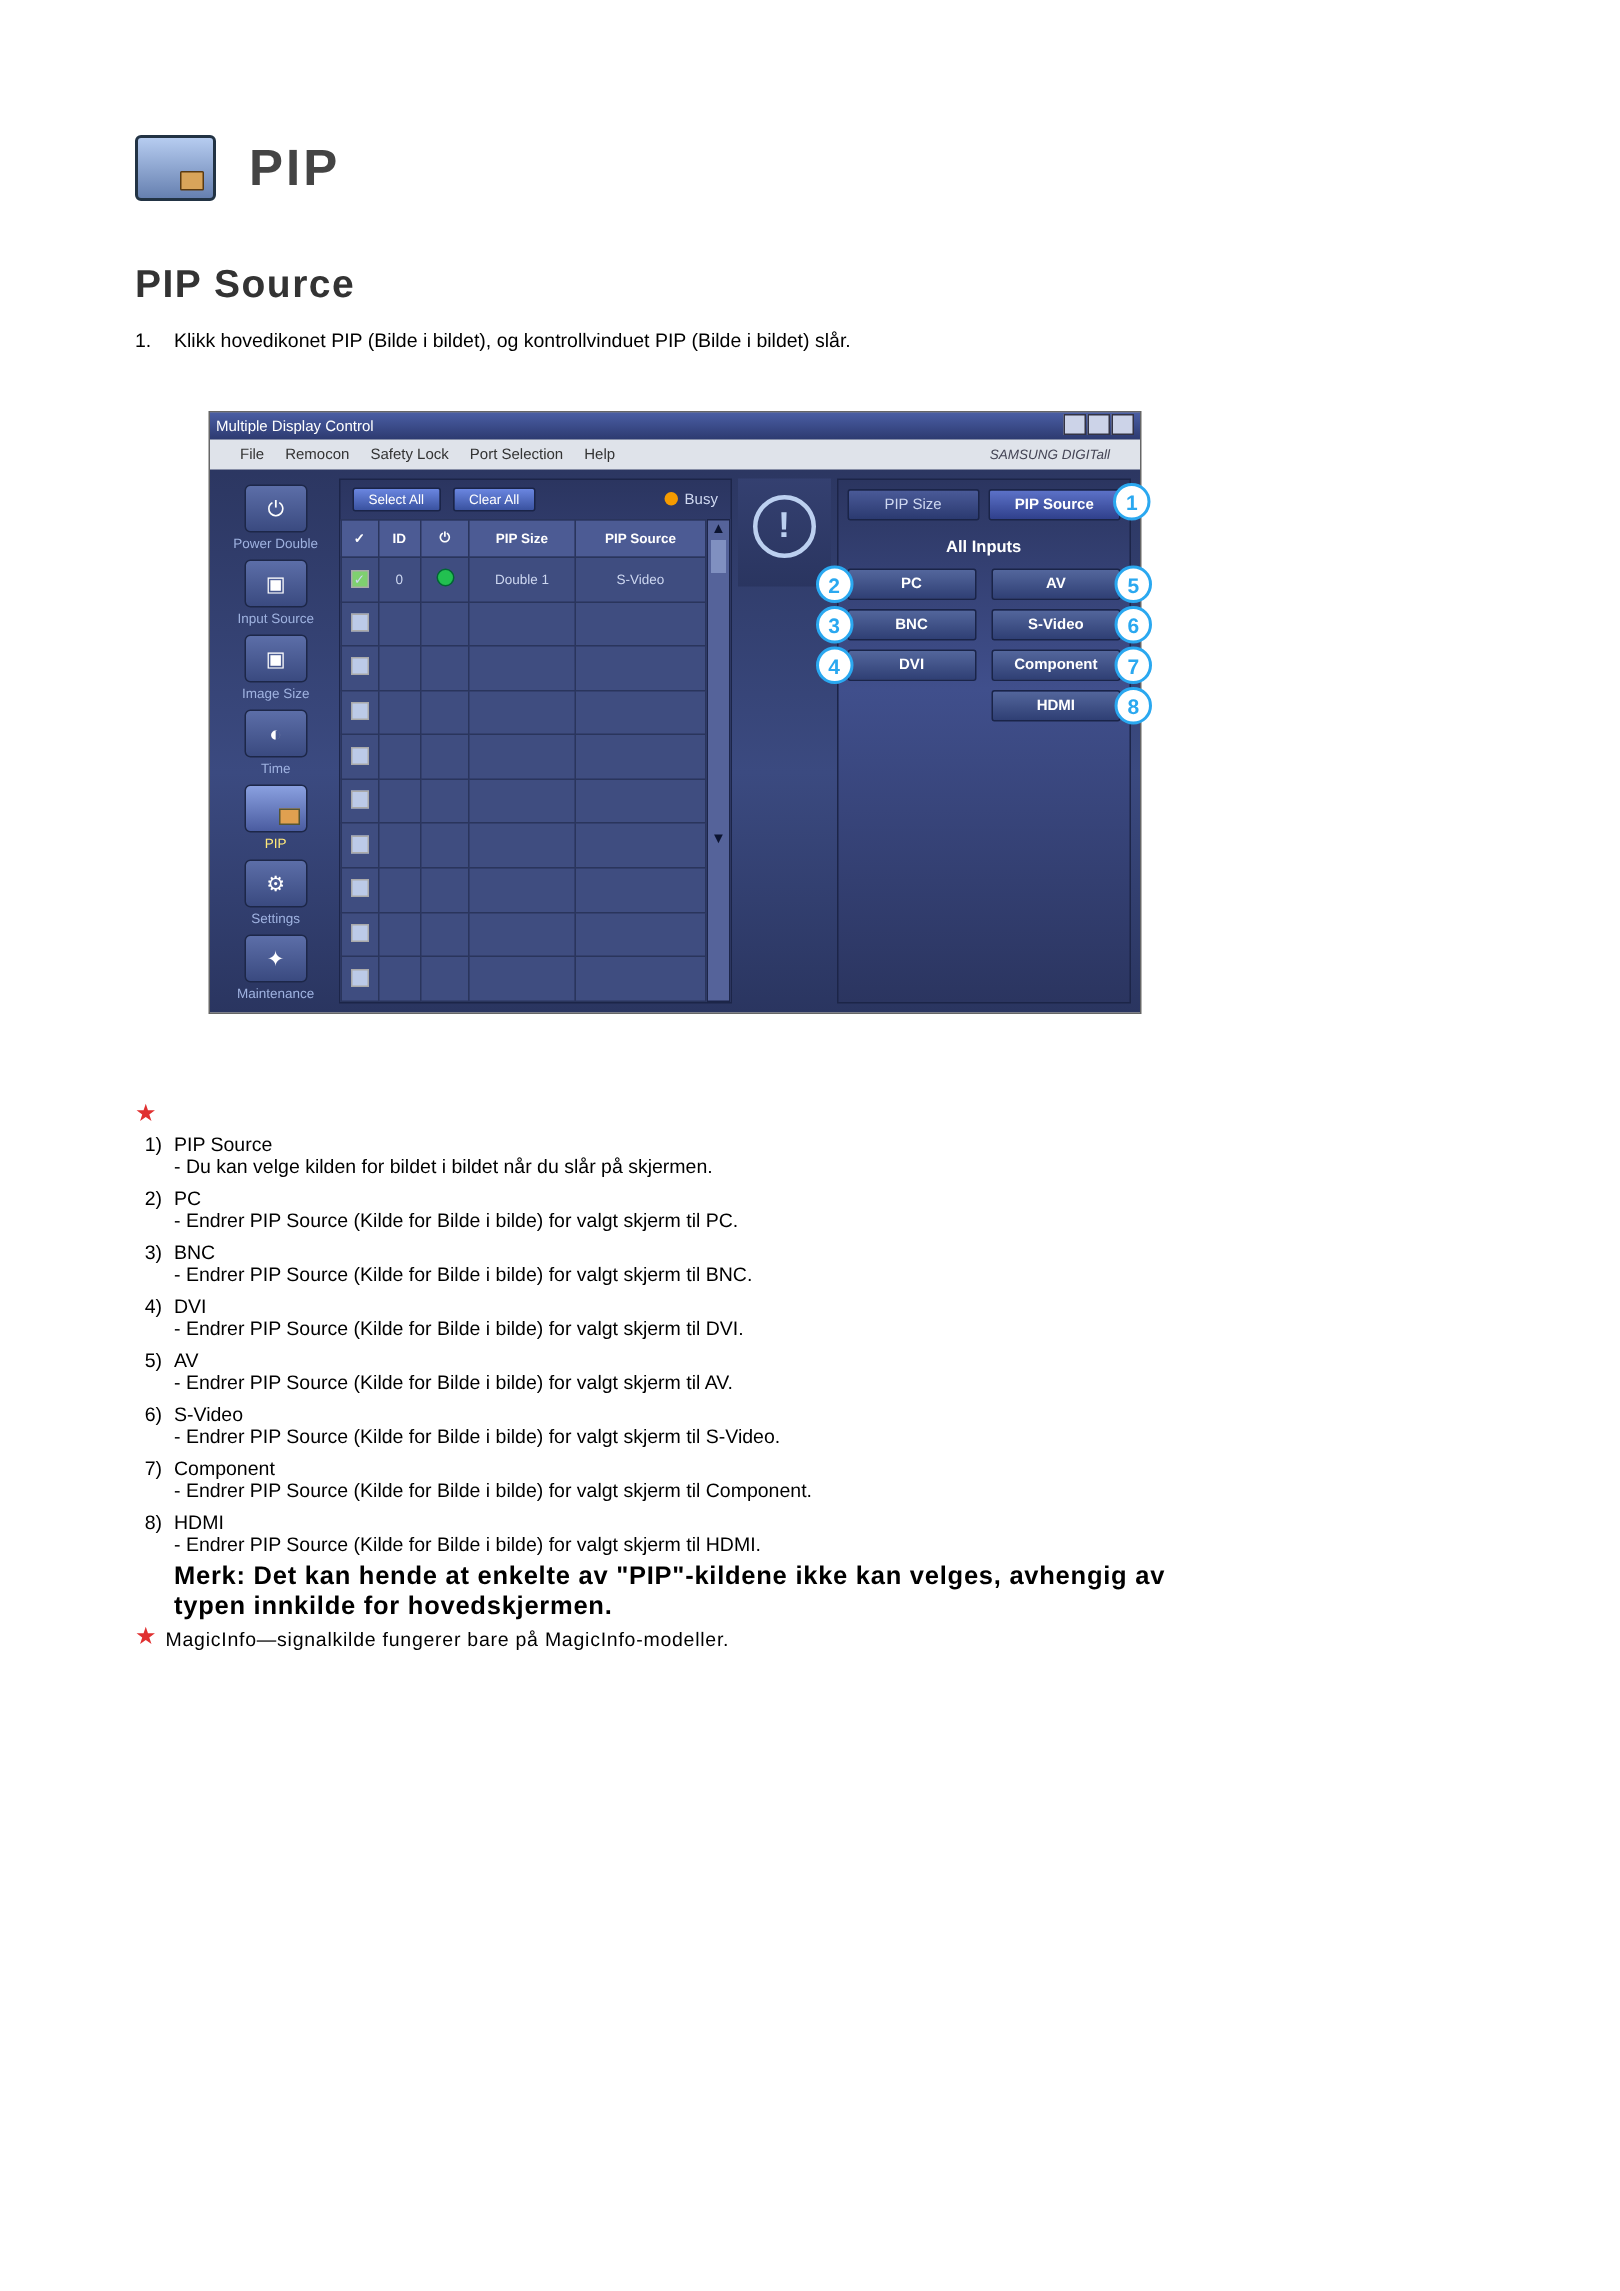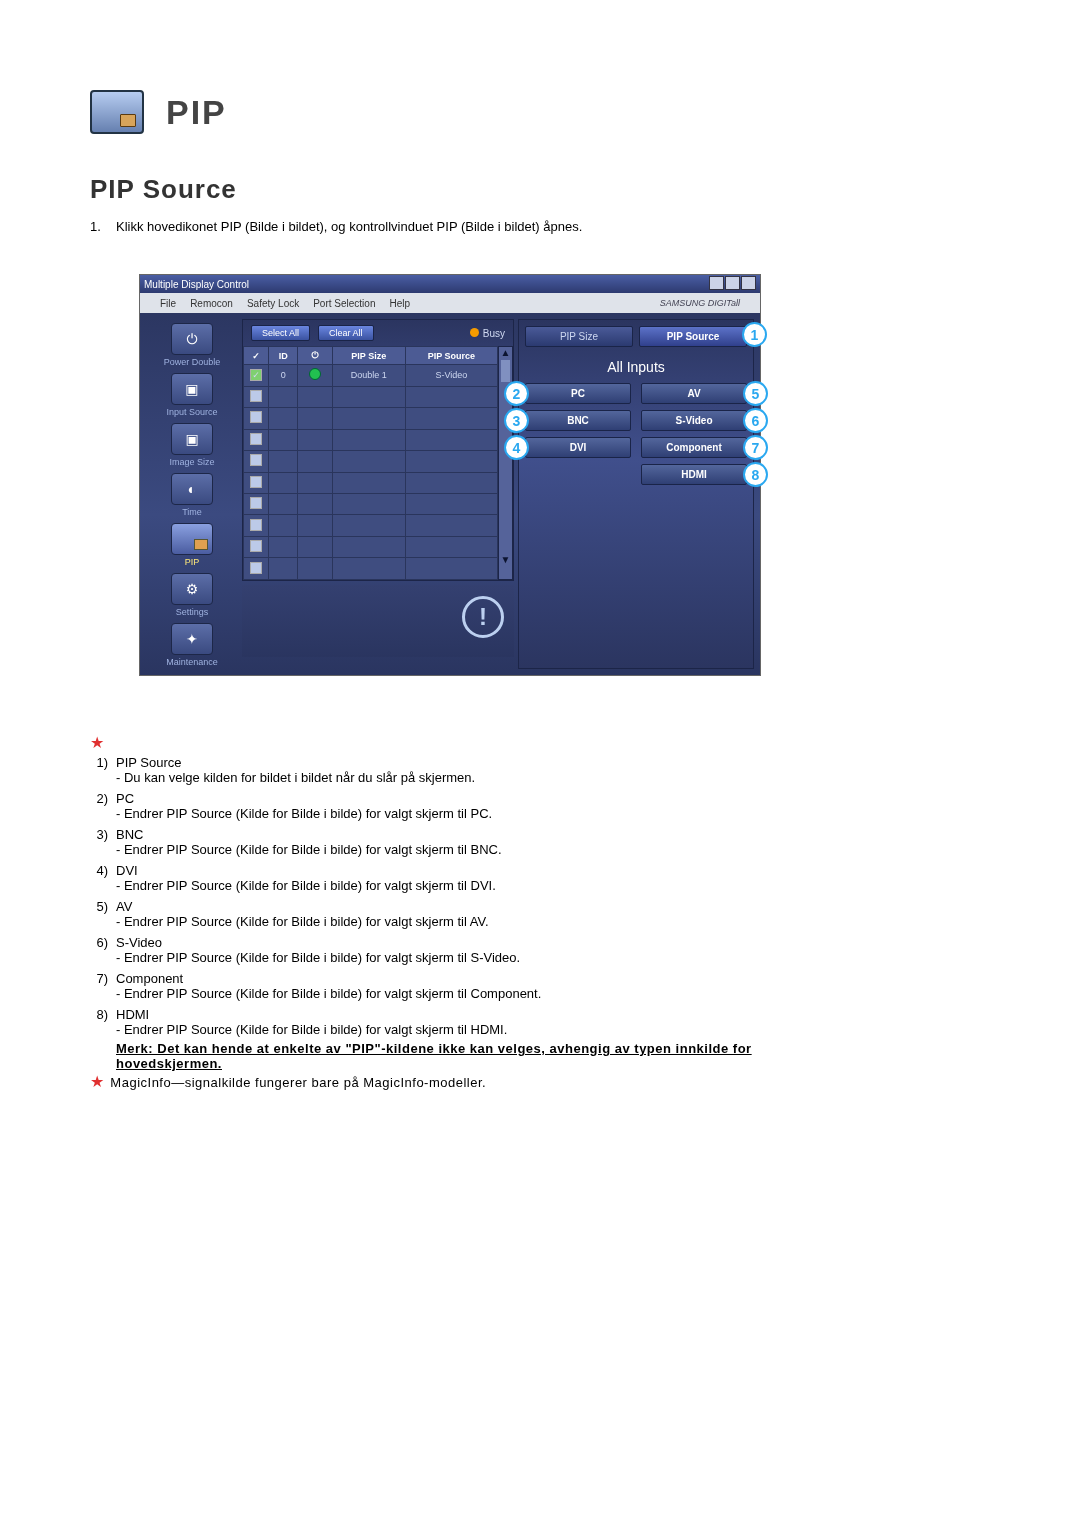--- a/index.html
+++ b/index.html
@@ -144,21 +144,21 @@
     padding:6px;
     position:relative;
   }
   .tab-row{ display:flex; gap:6px; margin-bottom:12px;}
   .tab-row .tab{
     flex:1; text-align:center; font-size:10px; padding:4px 0;
     background: linear-gradient(#4a5a98,#2b3a70); color:#cdd7f0;
     border:1px solid #1a2448; border-radius:2px;
   }
   .tab-row .tab.active{ background: linear-gradient(#5c72c8,#30408c); color:#fff; font-weight:bold;}
-  .all-inputs{ text-align:center; color:#fff; font-weight:normal; font-size:14px; margin:6px 0 8px 0;}
+  .all-inputs{ text-align:center; color:#fff; font-weight:bold; font-size:11px; margin:6px 0 8px 0;}
   .btn-grid{ display:grid; grid-template-columns:1fr 1fr; gap:6px 10px;}
   .src-btn{
     background: linear-gradient(#53669c,#2f3f74);
     border:1px solid #1a2448; color:#fff; font-size:10px;
     text-align:center; padding:4px 0; border-radius:2px; font-weight:bold;
     position:relative;
   }
   .callout{
     position:absolute;
     width:21px; height:21px; border:2px solid #2aa8f0; border-radius:50%;
@@ -168,37 +168,37 @@
   }
   .footer-row{ display:flex; justify-content:flex-end; align-items:center; height:60px; padding:2px 10px 10px; background:linear-gradient(#344070,#2a3560);}
   .info-icon{width:36px;height:36px;border-radius:50%;border:3px solid #bcd0f0;color:#bcd0f0;display:flex;align-items:center;justify-content:center;font-size:24px;font-weight:bold;}
   .star-line{ display:flex; gap:6px; align-items:flex-start; margin:4px 0; font-size:13px;}
   .star{ color:#e03030; font-size:16px; line-height:13px;}
   .notes-list{ font-size:13px; margin:0; padding:0;}
   .notes-list .item{ display:flex; gap:8px; margin-top:6px;}
   .notes-list .n{ width:18px; flex-shrink:0; text-align:right;}
   .notes-list .body{ flex:1;}
   .notes-list .sub{ margin-left:0;}
-  .merk{ font-size:13px; font-weight:bold; margin-top:4px; letter-spacing:0.5px;text-decoration:underline;}
+  .merk{ font-size:17px; font-weight:bold; margin-top:4px; letter-spacing:0.5px;}
   .star-line.bold .txt{ font-weight:normal; letter-spacing:0.5px;}
 </style>
 </head>
 <body>
 
 <div class="title-row">
   <span class="page-icon"></span>
   <h1 class="page-title">PIP</h1>
 </div>
 
 <h2 class="section-title">PIP Source</h2>
 
 <div class="intro-list">
   <div class="row">
     <span class="n">1.</span>
-    <span>Klikk hovedikonet PIP (Bilde i bildet), og kontrollvinduet PIP (Bilde i bildet) åpnes.</span>
+    <span>Klikk hovedikonet PIP (Bilde i bildet), og kontrollvinduet PIP (Bilde i bildet) slår.</span>
   </div>
 </div>
 
 <div class="screenshot">
   <div class="titlebar">
     <span>Multiple Display Control</span>
     <span class="wbtns"><span></span><span></span><span></span></span>
   </div>
   <div class="menubar">
     <span class="lft">
@@ -237,21 +237,21 @@
       <div class="sb-item">
           <div class="sb-square">⚙</div>
           <span>Settings</span>
         </div>
       <div class="sb-item">
           <div class="sb-square">✦</div>
           <span>Maintenance</span>
         </div>
     </div>
 
-    <div style="flex:1;display:flex;flex-direction:column;gap:4px;">
+    <div style="flex:1;display:flex;gap:4px;">
       <div class="center-col" style="flex:0 0 260px;">
         <div class="top-ctrl">
           <span class="pillbtn">Select All</span>
           <span class="pillbtn">Clear All</span>
           <span style="flex:1"></span>
           <span class="busy">
               <span class="dot"></span>
               <span>Busy</span>
             </span>
         </div>

